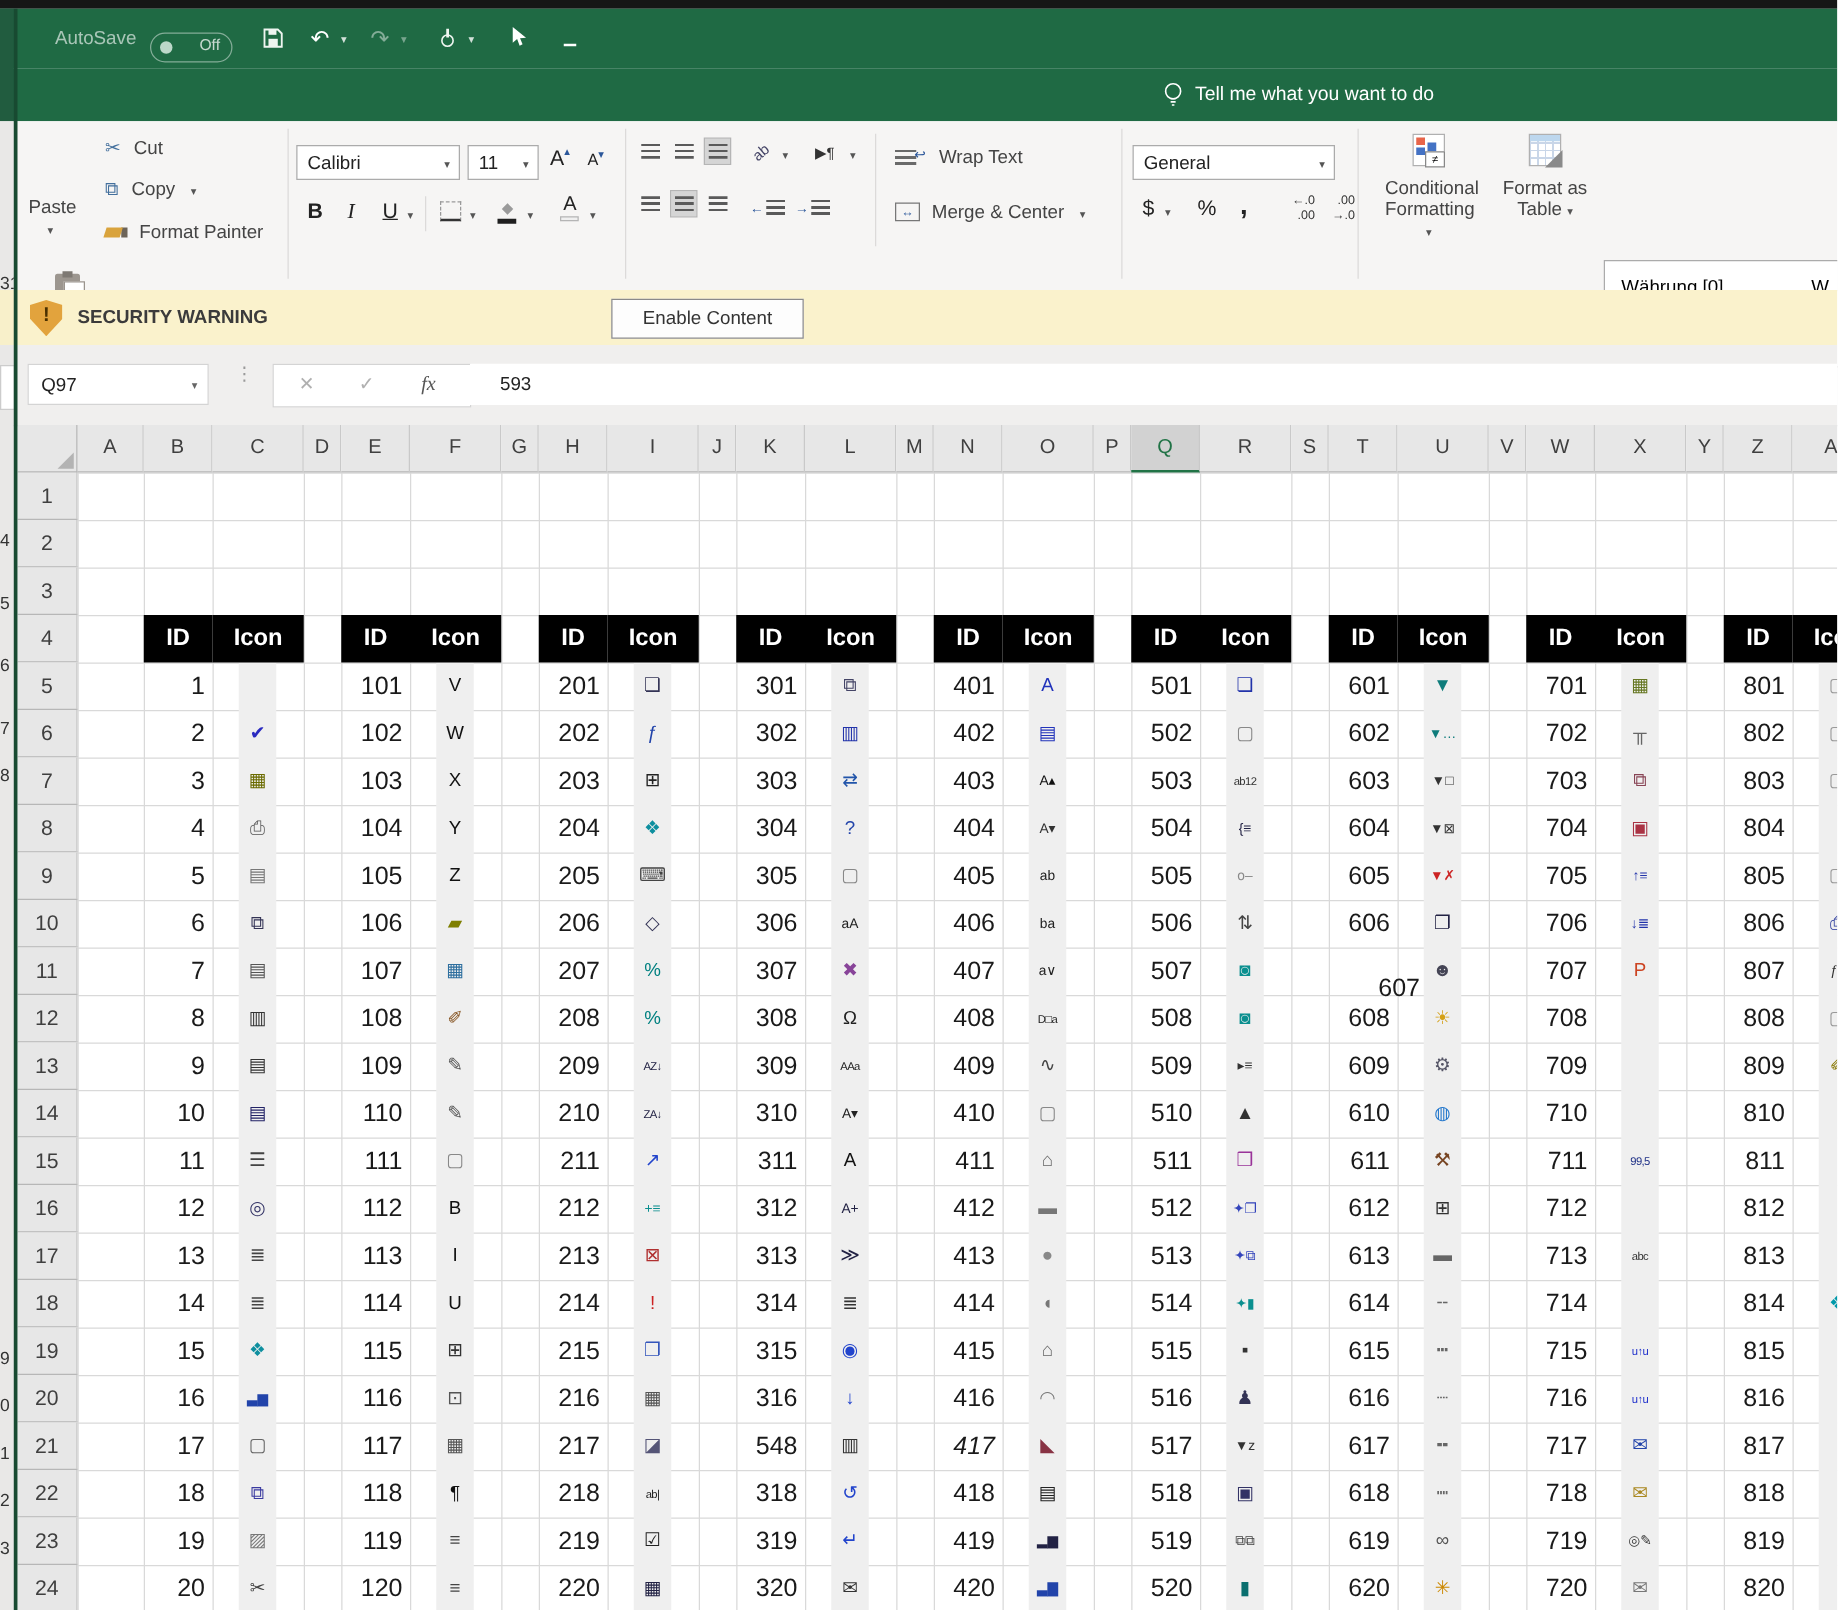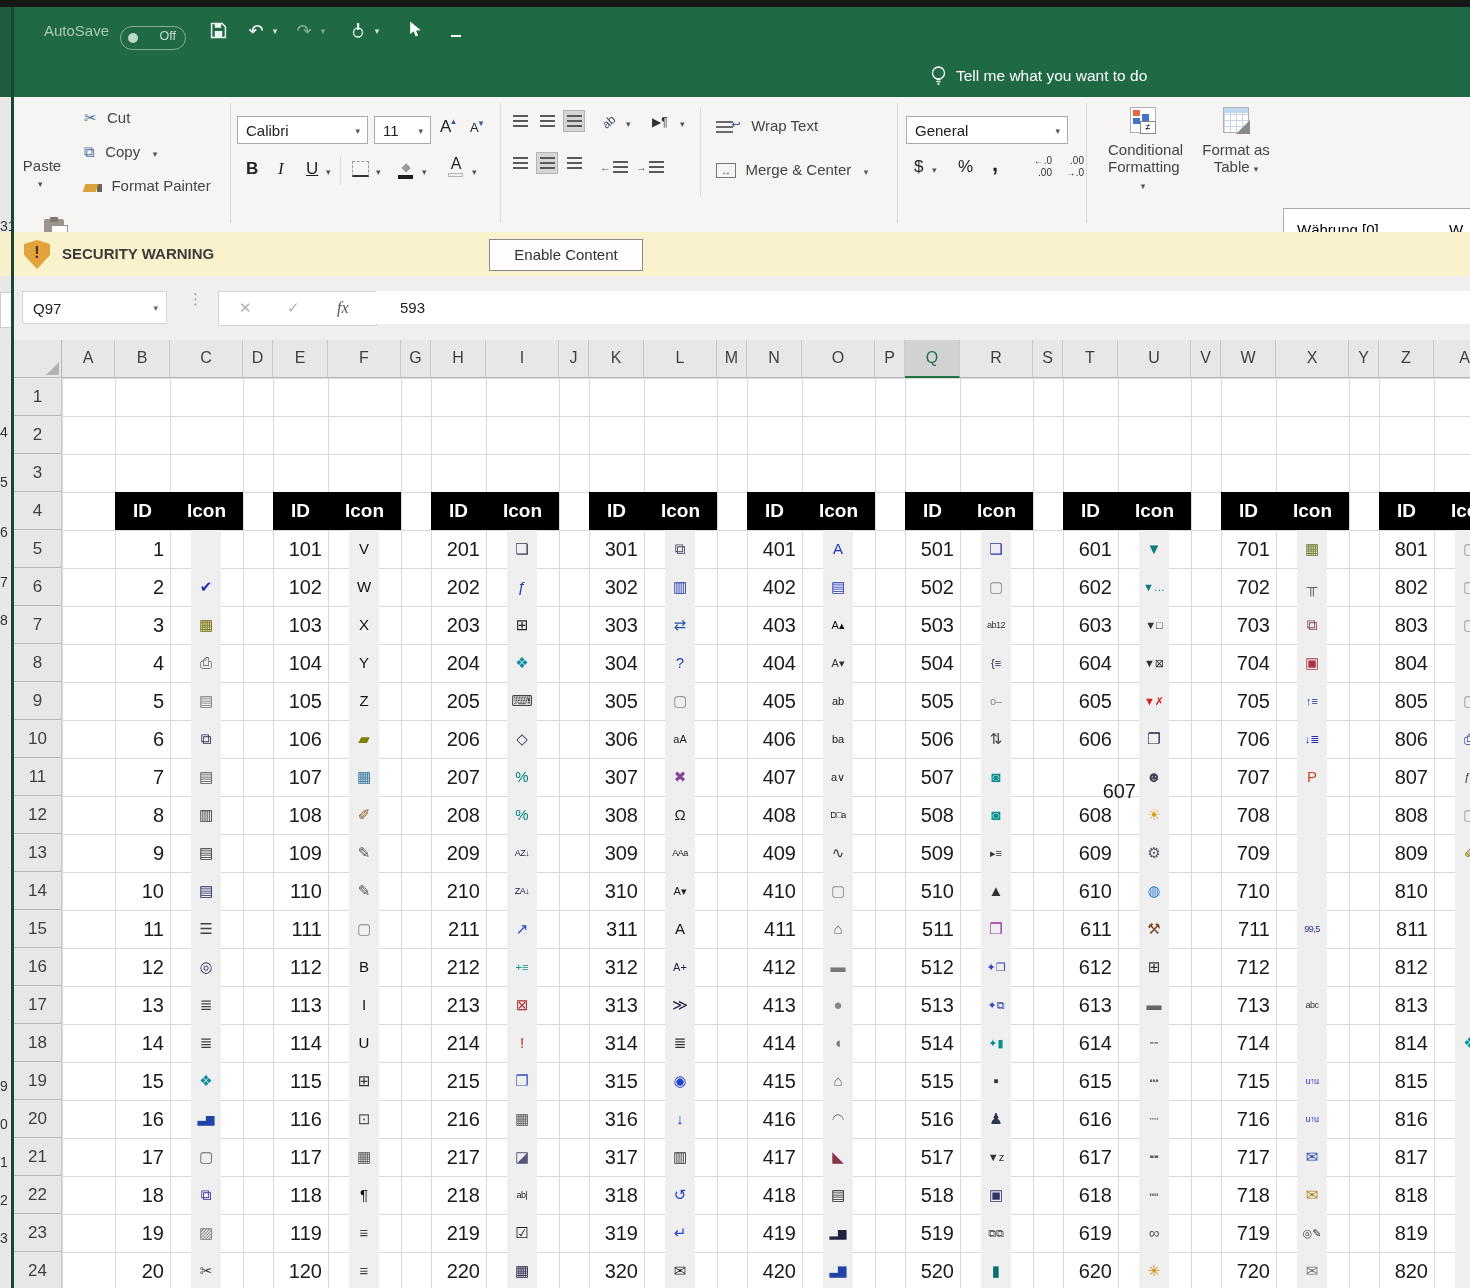--- a/index.html
+++ b/index.html
@@ -534,21 +534,21 @@
       <div class="cid" style="left: 575px; top: 608px; width: 55px;">312</div>
       <div class="cic" style="left: 651px; top: 608px; color: rgb(34, 34, 68); font-size: 11px;">A+</div>
       <div class="cid" style="left: 575px; top: 646px; width: 55px;">313</div>
       <div class="cic" style="left: 651px; top: 646px; color: rgb(34, 34, 68);">≫</div>
       <div class="cid" style="left: 575px; top: 684px; width: 55px;">314</div>
       <div class="cic" style="left: 651px; top: 684px; color: rgb(51, 51, 51);">≣</div>
       <div class="cid" style="left: 575px; top: 722px; width: 55px;">315</div>
       <div class="cic" style="left: 651px; top: 722px; color: rgb(34, 68, 204);">◉</div>
       <div class="cid" style="left: 575px; top: 760px; width: 55px;">316</div>
       <div class="cic" style="left: 651px; top: 760px; color: rgb(34, 68, 204);">↓</div>
-      <div class="cid" style="left: 575px; top: 798px; width: 55px;">317</div>
+      <div class="cid" style="left: 575px; top: 798px; width: 55px;">548</div>
       <div class="cic" style="left: 651px; top: 798px; color: rgb(51, 51, 51);">▥</div>
       <div class="cid" style="left: 575px; top: 836px; width: 55px;">318</div>
       <div class="cic" style="left: 651px; top: 836px; color: rgb(34, 68, 204);">↺</div>
       <div class="cid" style="left: 575px; top: 874px; width: 55px;">319</div>
       <div class="cic" style="left: 651px; top: 874px; color: rgb(34, 68, 204);">↵</div>
       <div class="cid" style="left: 575px; top: 912px; width: 55px;">320</div>
       <div class="cic" style="left: 651px; top: 912px; color: rgb(51, 51, 51);">✉</div>
       <div class="cid" style="left: 733px; top: 190px; width: 55px;">401</div>
       <div class="cic" style="left: 809px; top: 190px; color: rgb(34, 51, 187);">A</div>
       <div class="cid" style="left: 733px; top: 228px; width: 55px;">402</div>
@@ -574,21 +574,21 @@
       <div class="cid" style="left: 733px; top: 608px; width: 55px;">412</div>
       <div class="cic" style="left: 809px; top: 608px; color: rgb(119, 119, 119);">▬</div>
       <div class="cid" style="left: 733px; top: 646px; width: 55px;">413</div>
       <div class="cic" style="left: 809px; top: 646px; color: rgb(136, 136, 136);">●</div>
       <div class="cid" style="left: 733px; top: 684px; width: 55px;">414</div>
       <div class="cic" style="left: 809px; top: 684px; color: rgb(119, 119, 119);">◖</div>
       <div class="cid" style="left: 733px; top: 722px; width: 55px;">415</div>
       <div class="cic" style="left: 809px; top: 722px; color: rgb(102, 102, 102);">⌂</div>
       <div class="cid" style="left: 733px; top: 760px; width: 55px;">416</div>
       <div class="cic" style="left: 809px; top: 760px; color: rgb(119, 119, 119);">◠</div>
-      <div class="cid" style="left: 733px; top: 798px; width: 55px;">417</div>
+      <div class="cid" style="left: 733px; top: 798px; width: 55px; font-style: italic;">417</div>
       <div class="cic" style="left: 809px; top: 798px; color: rgb(136, 51, 68);">◣</div>
       <div class="cid" style="left: 733px; top: 836px; width: 55px;">418</div>
       <div class="cic" style="left: 809px; top: 836px; color: rgb(34, 34, 34);">▤</div>
       <div class="cid" style="left: 733px; top: 874px; width: 55px;">419</div>
       <div class="cic" style="left: 809px; top: 874px; color: rgb(34, 34, 68); font-size: 11px;">▂▆</div>
       <div class="cid" style="left: 733px; top: 912px; width: 55px;">420</div>
       <div class="cic" style="left: 809px; top: 912px; color: rgb(34, 68, 170); font-size: 11px;">▃▇</div>
       <div class="cid" style="left: 891px; top: 190px; width: 55px;">501</div>
       <div class="cic" style="left: 967px; top: 190px; color: rgb(34, 51, 170);">❏</div>
       <div class="cid" style="left: 891px; top: 228px; width: 55px;">502</div>

